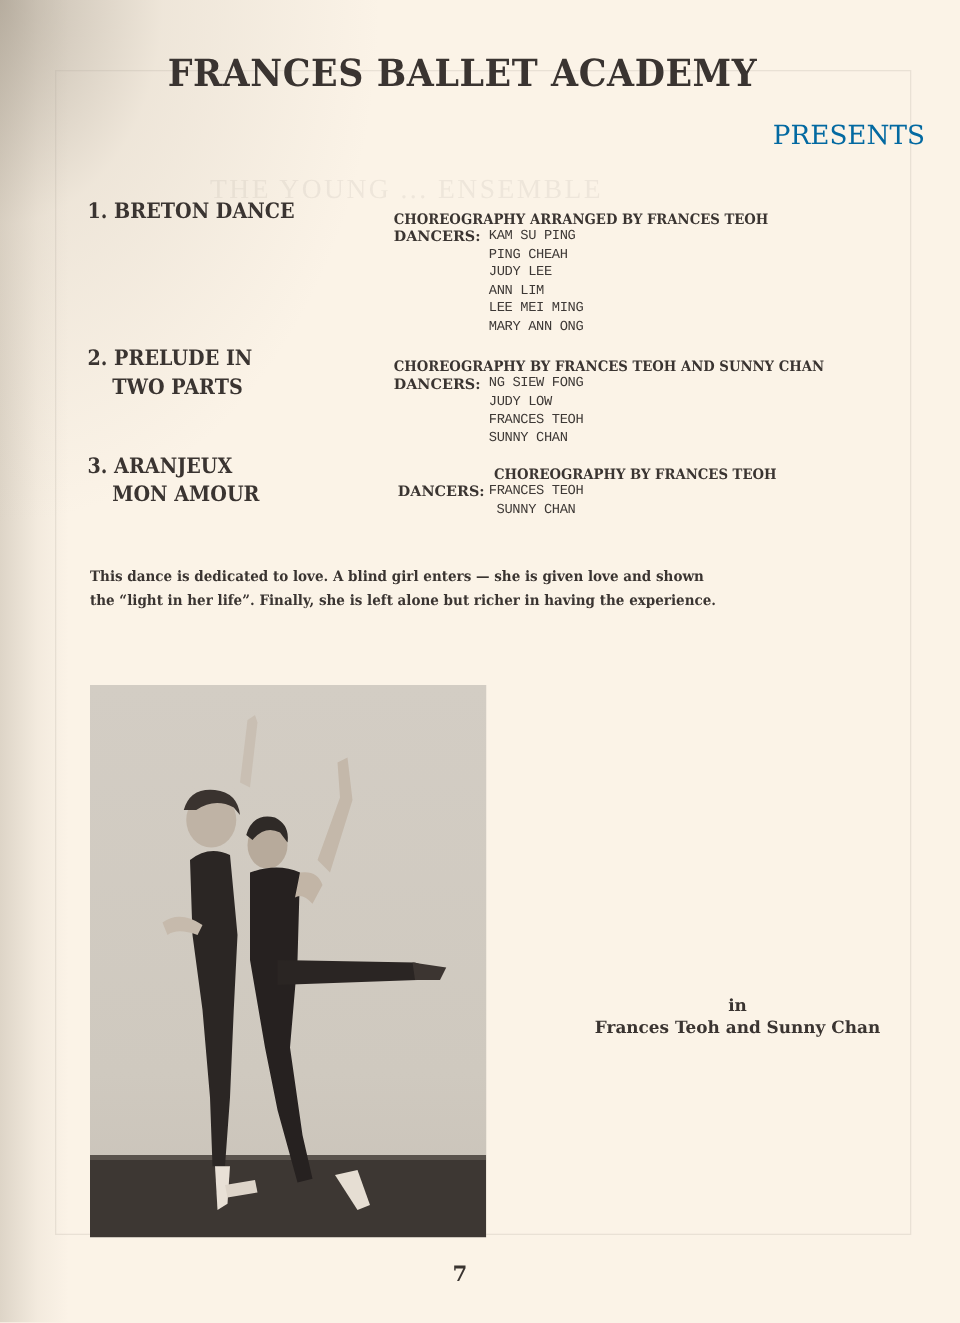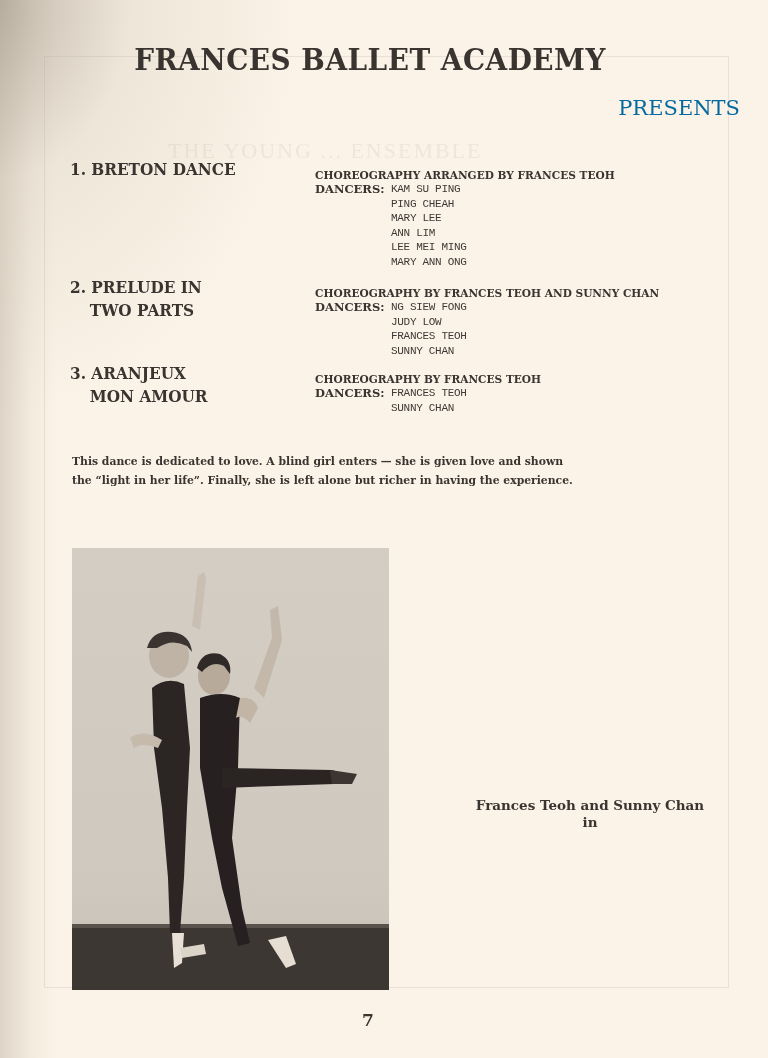--- a/index.html
+++ b/index.html
@@ -105,21 +105,21 @@
     <div class="item-title">
       <span>1. BRETON DANCE</span>
     </div>
     <div class="credits">
       <div class="choreo">CHOREOGRAPHY ARRANGED BY FRANCES TEOH</div>
       <div class="dancers-row">
         <div class="dancers-label">DANCERS:</div>
         <div class="dancer-list">
           <div class="dancer">KAM SU PING</div>
           <div class="dancer">PING CHEAH</div>
-          <div class="dancer">MARY LEE</div>
+          <div class="dancer">JUDY LEE</div>
           <div class="dancer">ANN LIM</div>
           <div class="dancer">LEE MEI MING</div>
           <div class="dancer">MARY ANN ONG</div>
         </div>
       </div>
     </div>
   </div>
 
   <div class="item" style="top:118px;">
     <div class="item-title">
@@ -138,21 +138,21 @@
         </div>
       </div>
     </div>
   </div>
 
   <div class="item" style="top:204px;">
     <div class="item-title">
       <span>3. ARANJEUX</span>
       <span class="line2">MON AMOUR</span>
     </div>
-    <div class="credits" style="top:10px;">
+    <div class="credits" style="top:10px;text-align:center;">
       <div class="choreo">CHOREOGRAPHY BY FRANCES TEOH</div>
       <div class="dancers-row">
         <div class="dancers-label">DANCERS:</div>
         <div class="dancer-list">
           <div class="dancer">FRANCES TEOH</div>
           <div class="dancer">SUNNY CHAN</div>
         </div>
       </div>
     </div>
   </div>
@@ -190,17 +190,17 @@
 
     <path d="M58 190 Q72 180 90 192 L86 200 Q70 194 62 200 Z" fill="#c6baac"></path>
 
     <path d="M100 385 L112 385 L110 415 L102 420 Z" fill="#e8e0d6"></path>
     <path d="M108 400 L132 396 L134 406 L110 410 Z" fill="#ddd4c9"></path>
     <path d="M196 392 L214 388 L224 416 L214 420 Z" fill="#e6ded3"></path>
   </svg>
 </div>
 
 <div class="caption">
+  <div>in</div>
   <div>Frances Teoh and Sunny Chan</div>
-  <div>in</div>
 </div>
 
 <div class="page-number">7</div>
 
 </body></html>

